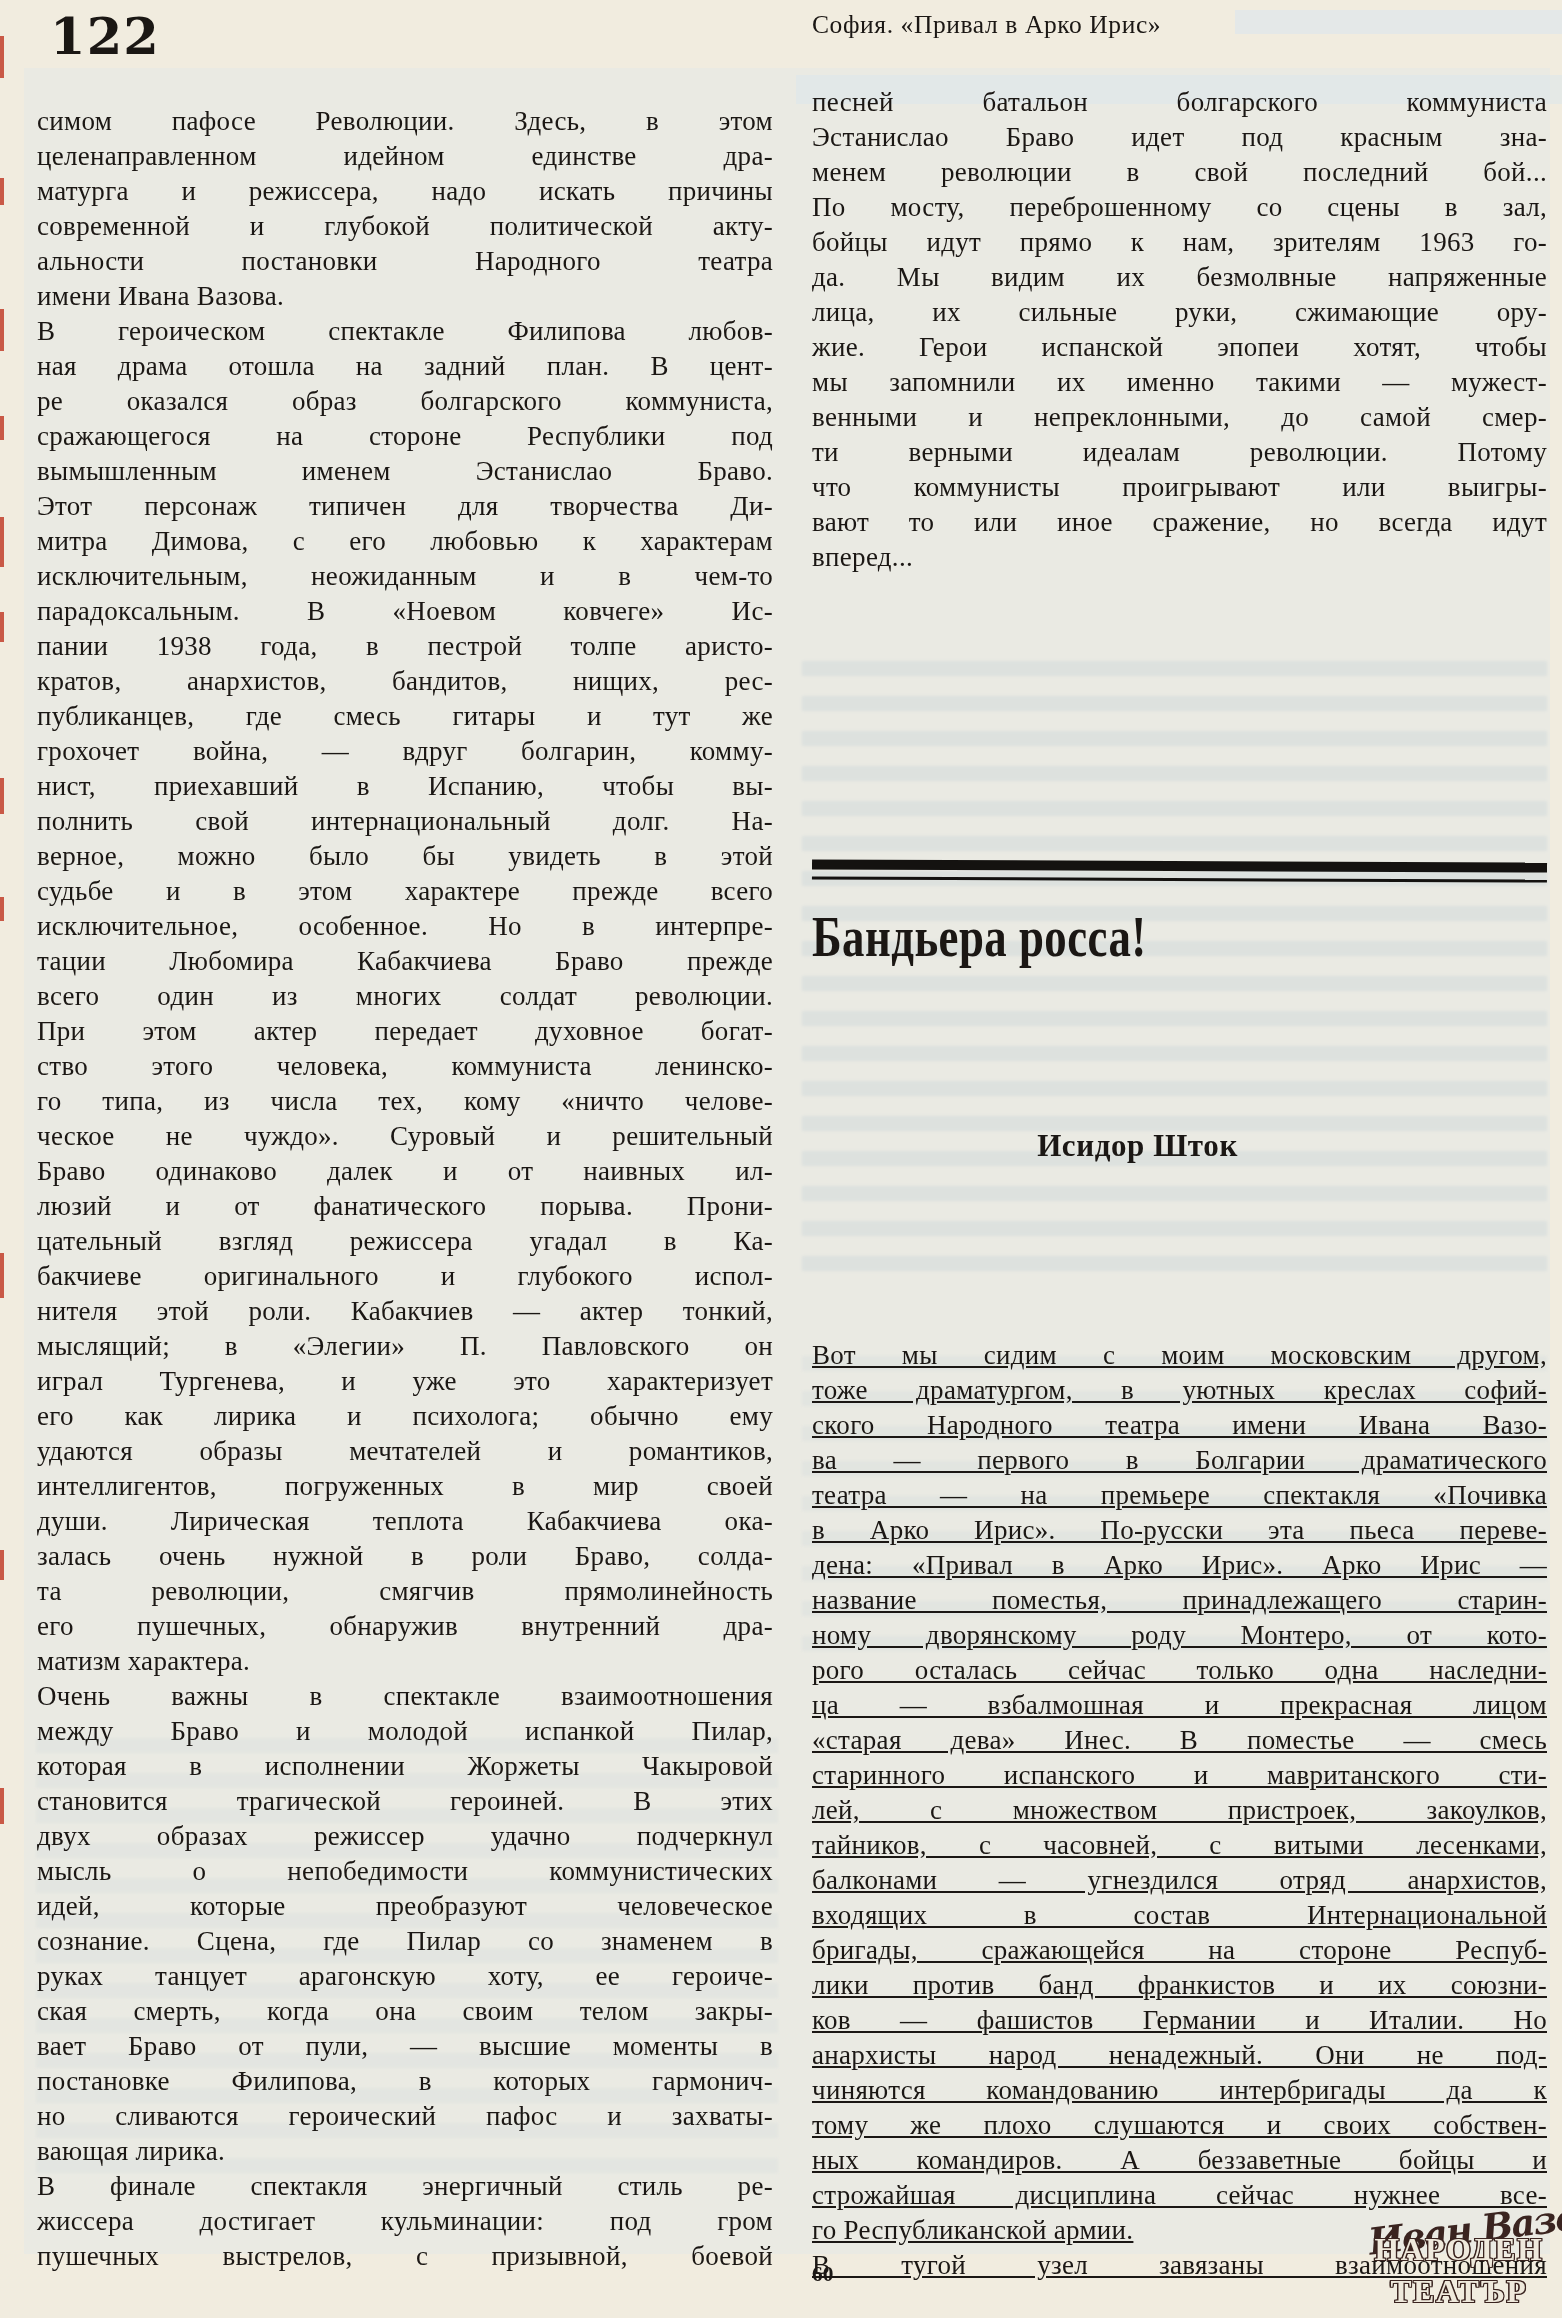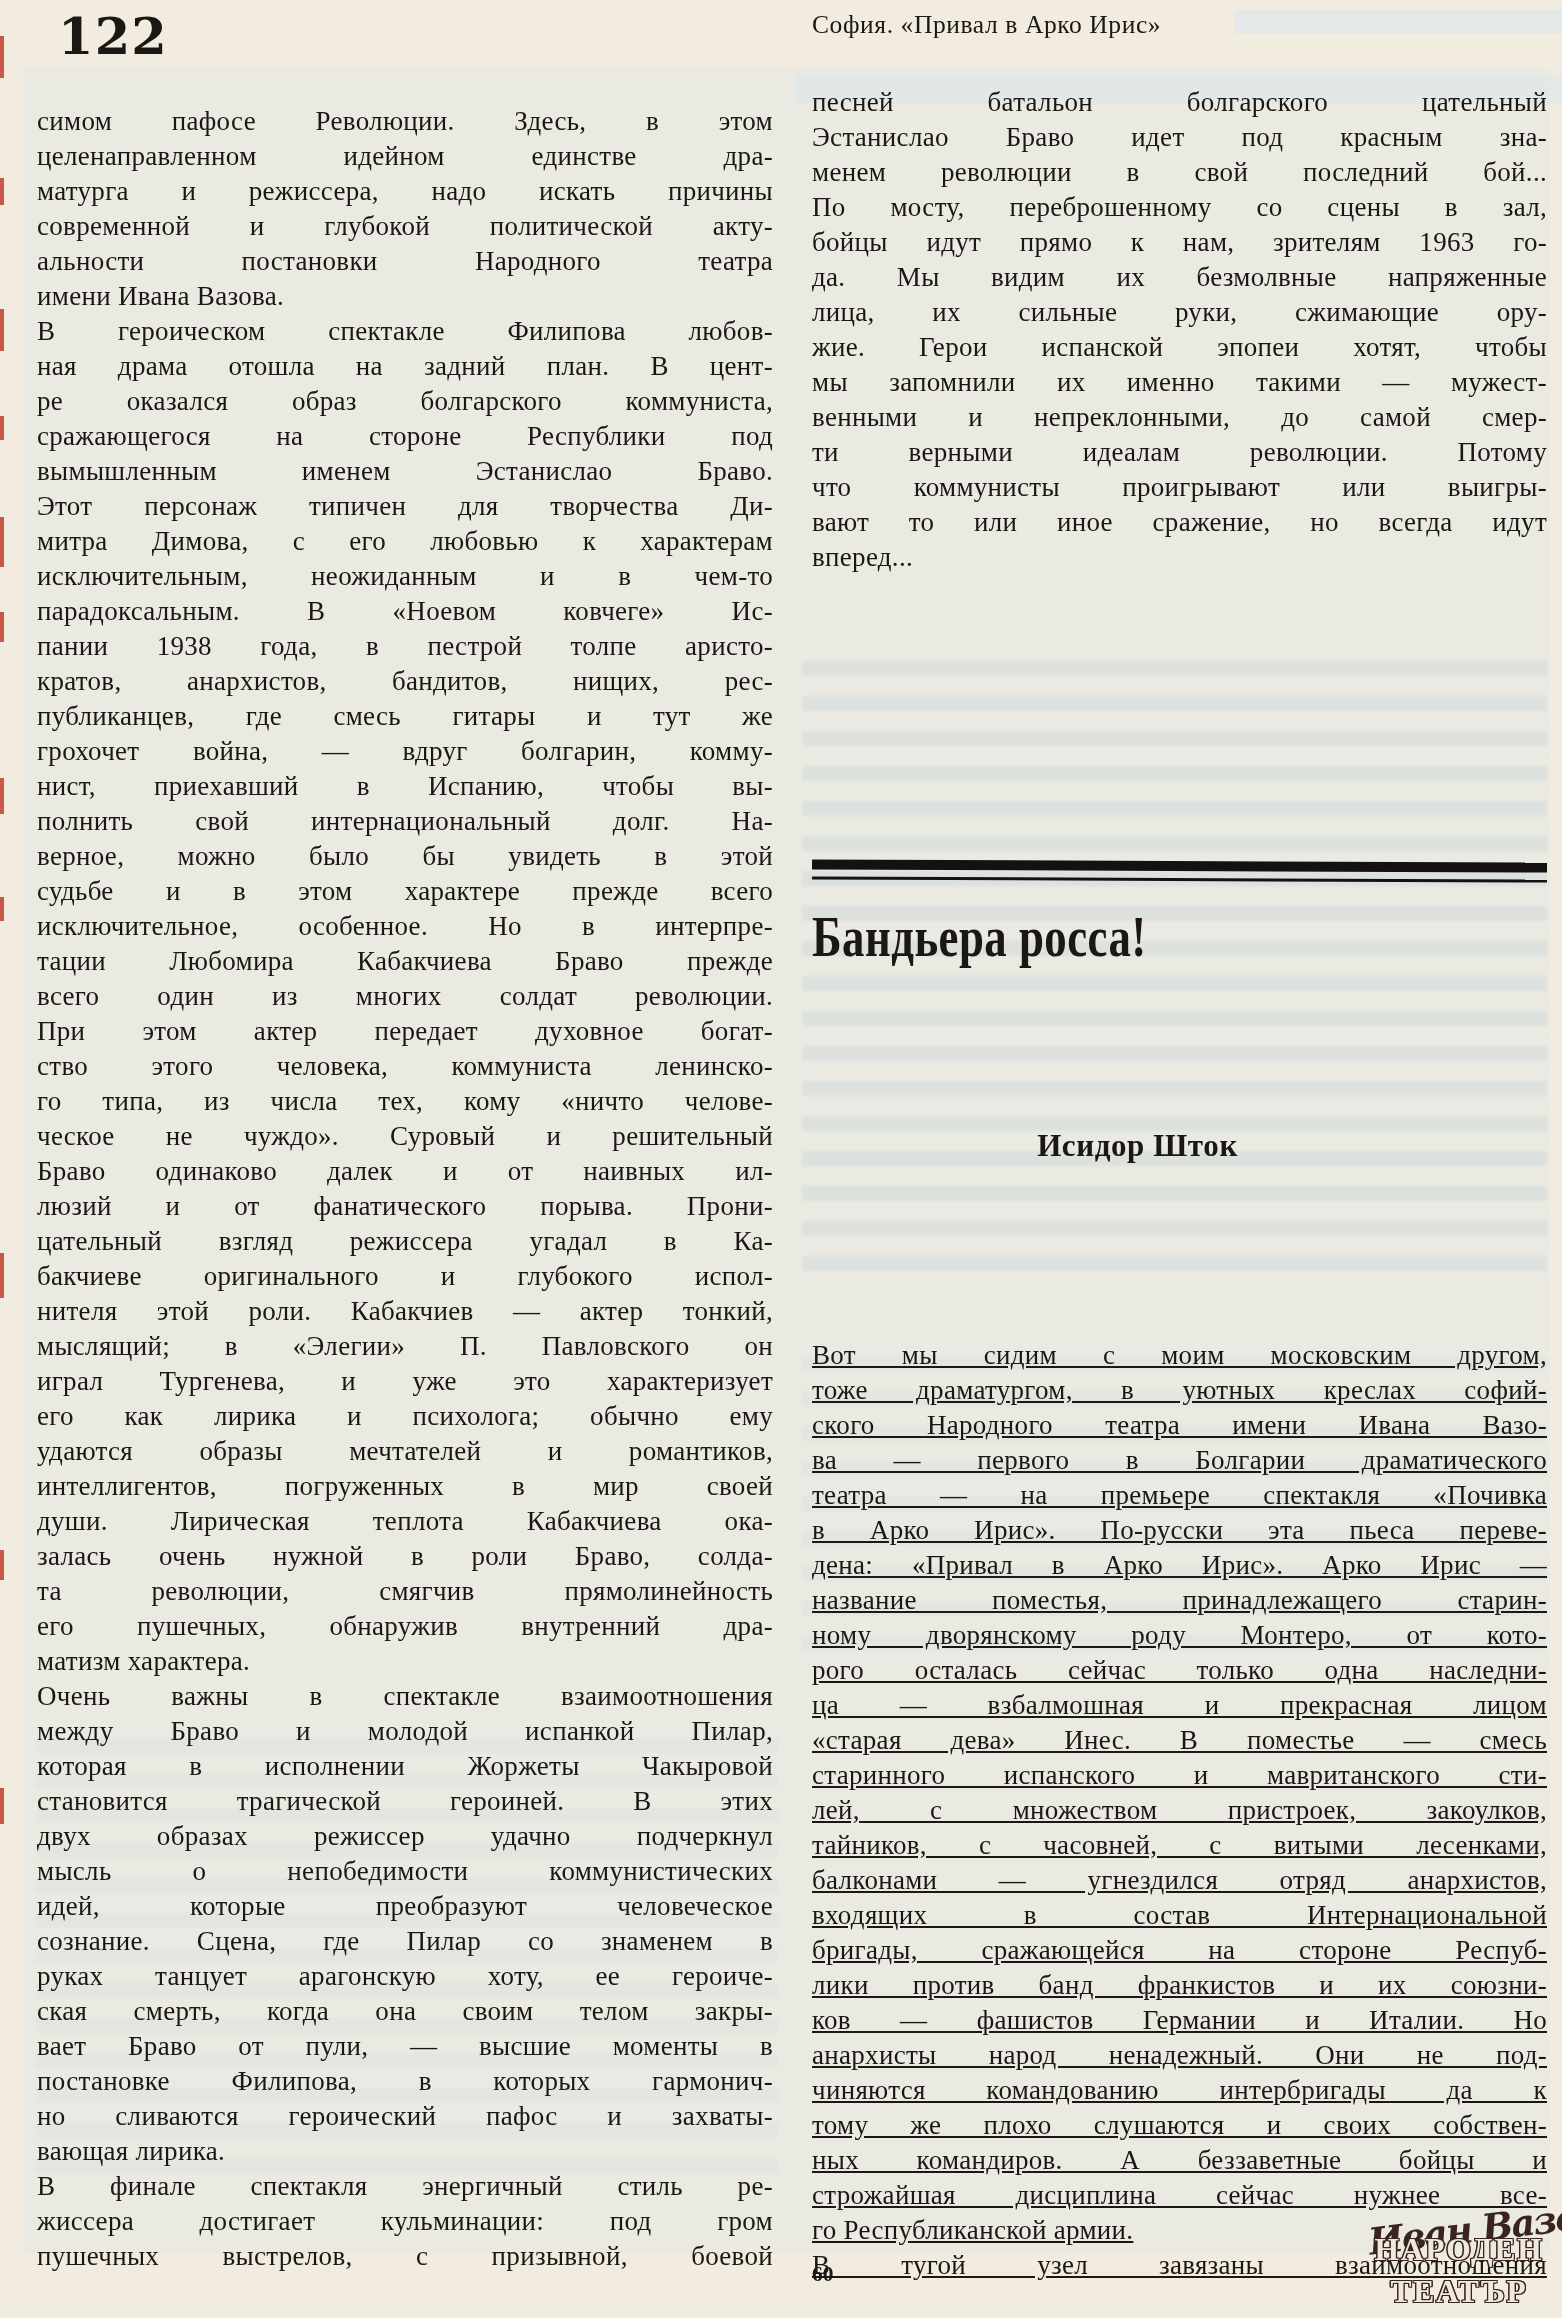--- a/index.html
+++ b/index.html
@@ -20,21 +20,20 @@
       0deg,
       rgba(138,170,196,.30) 0 15.4px,
       rgba(240,240,238,0) 15.4px 35px);
   }
   .edge-mark { position:absolute; left:0; width:3.6px; background:#c23f2c; opacity:.85; z-index:4; }
 
   .pagenum-top {
     position:absolute; left:50px; top:6px; z-index:2;
     font-size:51px; font-weight:bold; letter-spacing:1.2px;
     font-family:"DejaVu Serif","Liberation Serif",serif;
-    margin-left:8px;
   }
   .running-header {
     position:absolute; left:812px; top:9.5px; z-index:2;
     font-size:25.5px; letter-spacing:0.6px;
   }
 
   .col { position:absolute; z-index:2; font-size:27px; letter-spacing:0.3px; }
   .col-left  { left:37px;   top:96px; width:736px;margin-top:8px; }
   .col-rtop  { left:812px; top:85px; width:735px; }
   .col-article { left:812px; top:1338px; width:735px;text-decoration:underline; }
@@ -170,21 +169,21 @@
       <div class="tline">вает Браво от пули, — высшие моменты в</div>
       <div class="tline">постановке Филипова, в которых гармонич-</div>
       <div class="tline">но сливаются героический пафос и захваты-</div>
       <div class="tline tlast">вающая лирика.</div>
       <div class="tline">В финале спектакля энергичный стиль ре-</div>
       <div class="tline">жиссера достигает кульминации: под гром</div>
       <div class="tline">пушечных выстрелов, с призывной, боевой</div>
     </div>
 
   <div class="col col-rtop">
-      <div class="tline">песней батальон болгарского цательный</div>
+      <div class="tline">песней батальон болгарского коммуниста</div>
       <div class="tline">Эстанислао Браво идет под красным зна-</div>
       <div class="tline">менем революции в свой последний бой...</div>
       <div class="tline">По мосту, переброшенному со сцены в зал,</div>
       <div class="tline">бойцы идут прямо к нам, зрителям 1963 го-</div>
       <div class="tline">да. Мы видим их безмолвные напряженные</div>
       <div class="tline">лица, их сильные руки, сжимающие ору-</div>
       <div class="tline">жие. Герои испанской эпопеи хотят, чтобы</div>
       <div class="tline">мы запомнили их именно такими — мужест-</div>
       <div class="tline">венными и непреклонными, до самой смер-</div>
       <div class="tline">ти верными идеалам революции. Потому</div>

